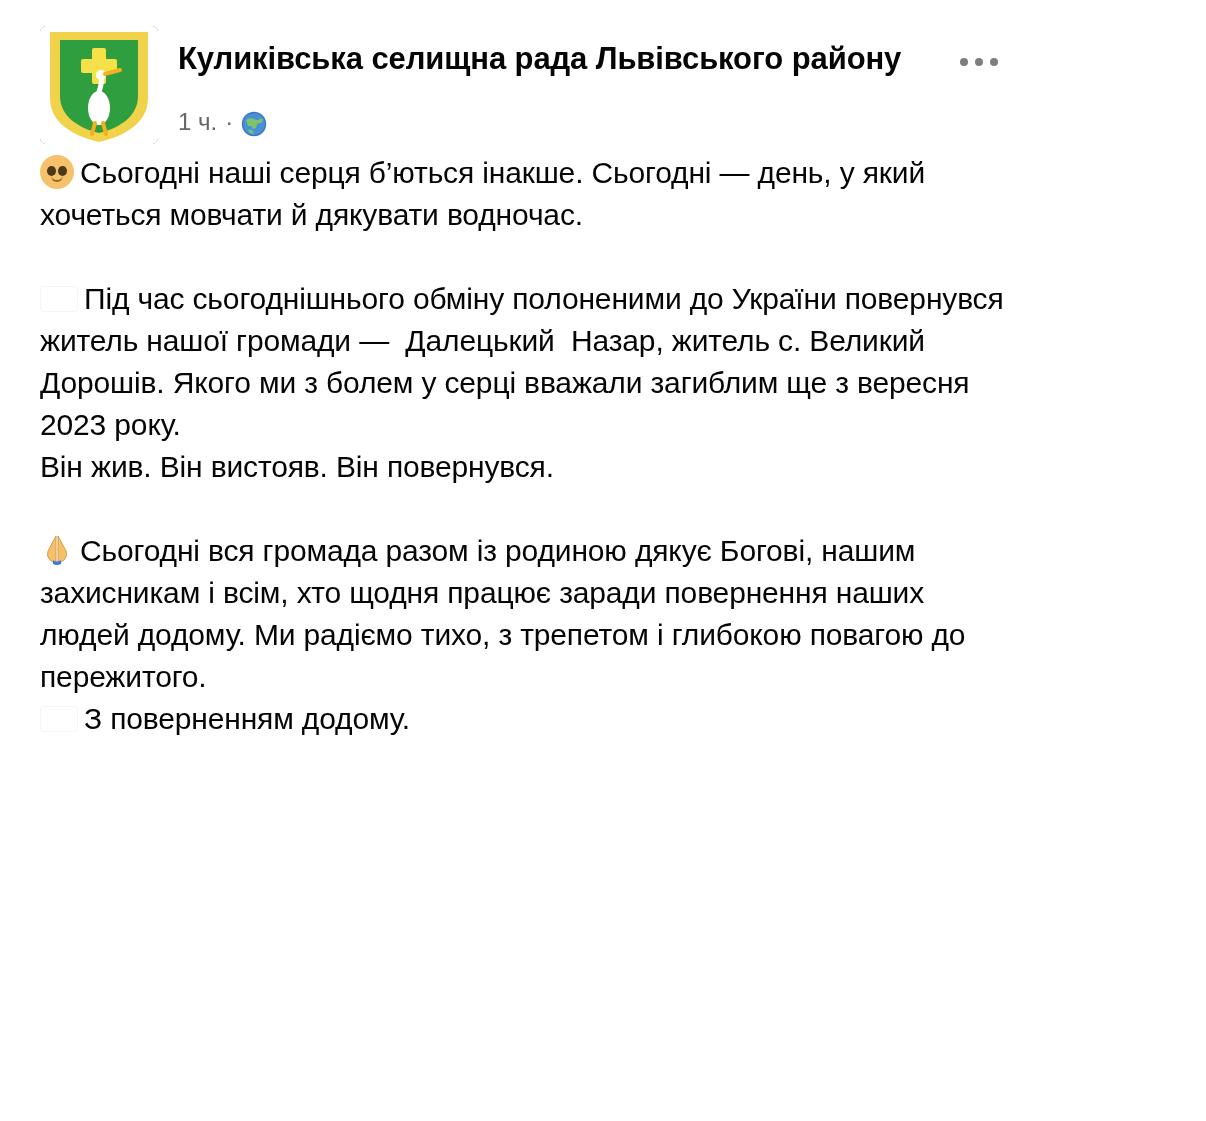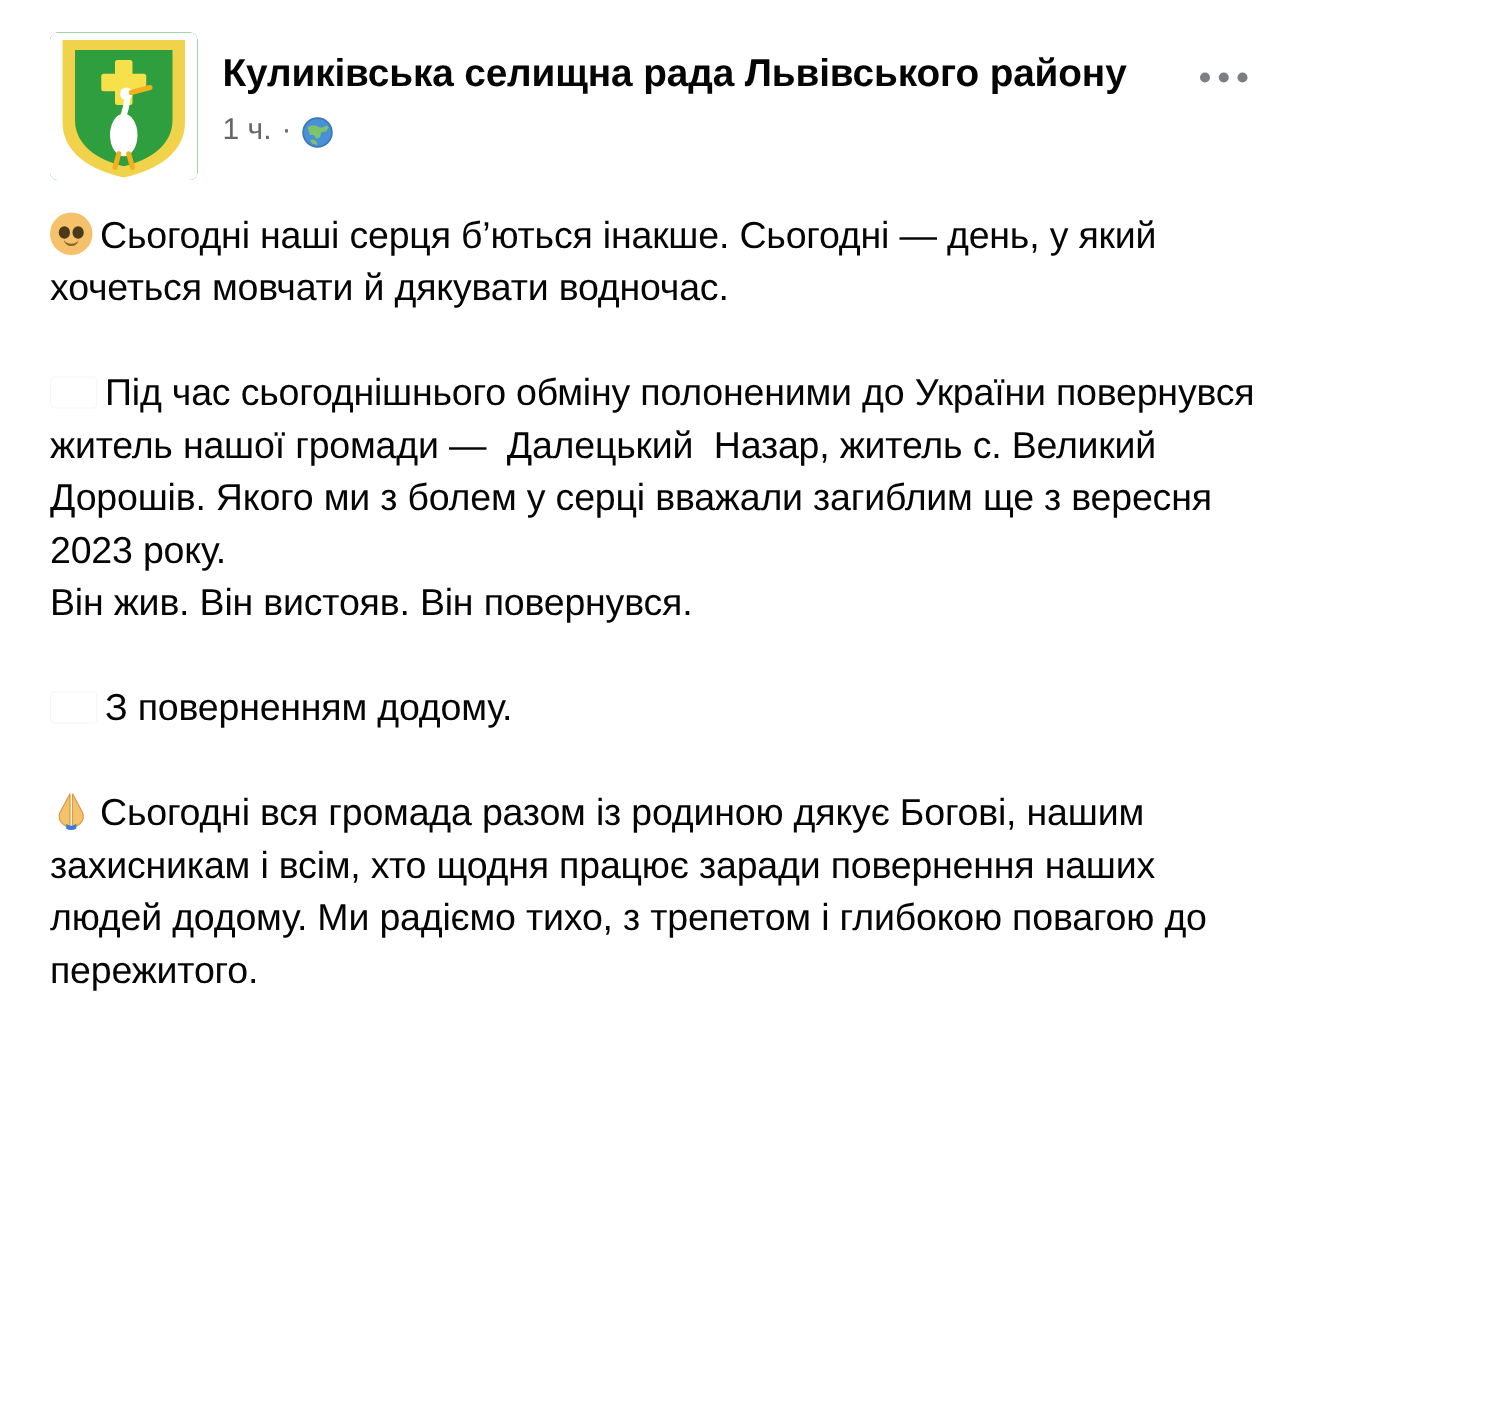--- a/index.html
+++ b/index.html
@@ -49,21 +49,21 @@
   .page-title {
     font-size: 31px;
     line-height: 42px;
     font-weight: bold;
     color: #050505;
     letter-spacing: -0.1px;
     max-width: 790px;
   }
 
   .meta-line {
-    margin-top: 10px;
+    margin-top: 28px;
     display: flex;
     align-items: center;
     font-size: 24px;
     color: #65676b;
     line-height: 28px;
   }
   .meta-sep {
     margin: 0 8px;
     color: #65676b;
   }
@@ -89,21 +89,21 @@
   }
   .more-button .dot {
     width: 8px;
     height: 8px;
     border-radius: 50%;
     background: #7c7e82;
   }
 
   
   .post-body {
-    margin-top: 24px;
+    margin-top: 8px;
     font-size: 30px;
     line-height: 42px;
     color: #050505;
     letter-spacing: -0.15px;
   }
   .para {
     margin: 0 0 42px 0;
     white-space: pre-wrap;
   }
   .para:last-child { margin-bottom: 0; }
@@ -209,22 +209,22 @@
   </div>
 
   <div class="post-body">
 
     <p class="para"><span class="face"><span class="eye l"></span><span class="eye r"></span><span class="mouth"></span></span><span>Сьогодні наші серця б’ються інакше. Сьогодні — день, у який хочеться мовчати й дякувати водночас.</span></p>
 
     <p class="para"><span class="flag"><span class="top"></span><span class="bottom"></span></span><span>Під час сьогоднішнього обміну полоненими до України повернувся житель нашої громади —  Далецький  Назар, житель с. Великий Дорошів. Якого ми з болем у серці вважали загиблим ще з вересня 2023 року.
 Він жив. Він вистояв. Він повернувся.</span></p>
 
 
-    <p class="para" style="margin-top:0"><span class="flag"><span class="top"></span><span class="bottom"></span></span><span>З поверненням додому.</span></p>
-
     <p class="para tight"><span class="pray"><svg viewBox="0 0 34 34" xmlns="http://www.w3.org/2000/svg" aria-hidden="true">
             <path d="M16 3 L8 18 q-2 5 2 9 l6 4 z" fill="#f5c26b" stroke="#d79d46" stroke-width="1"></path>
             <path d="M18 3 L26 18 q2 5 -2 9 l-6 4 z" fill="#f5c26b" stroke="#d79d46" stroke-width="1"></path>
             <path d="M13 27 q4 3 8 0 l0 4 q-4 2 -8 0 z" fill="#3b7cdb"></path>
           </svg></span><span>Сьогодні вся громада разом із родиною дякує Богові, нашим захисникам і всім, хто щодня працює заради повернення наших людей додому. Ми радіємо тихо, з трепетом і глибокою повагою до пережитого.</span></p>
 
+    <p class="para" style="margin-top:0"><span class="flag"><span class="top"></span><span class="bottom"></span></span><span>З поверненням додому.</span></p>
+
   </div>
 </div>
 
 </body></html>

